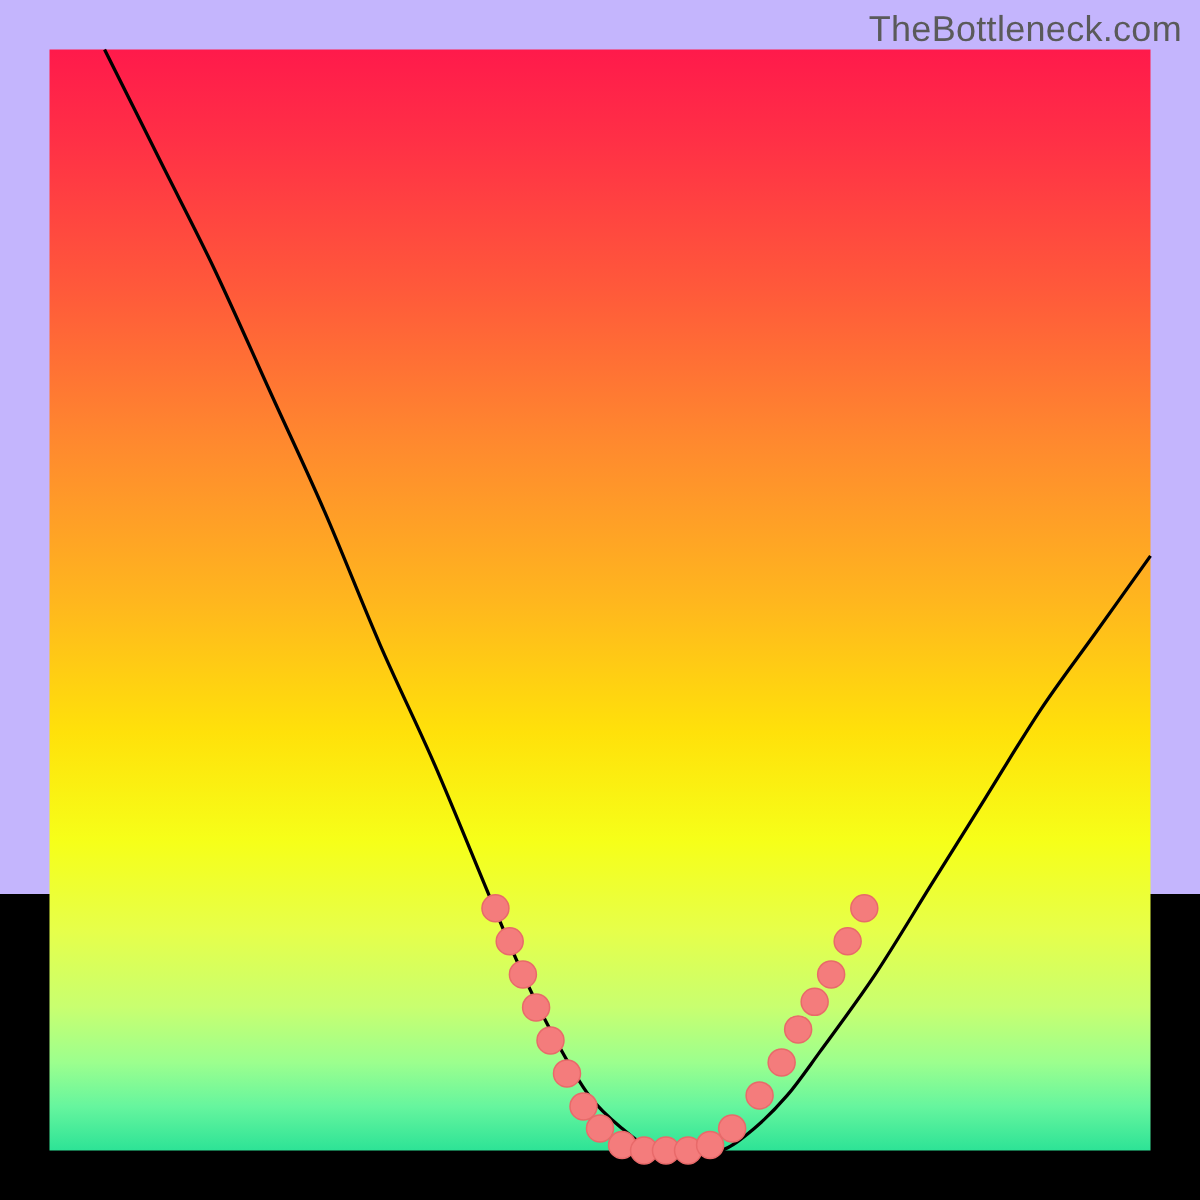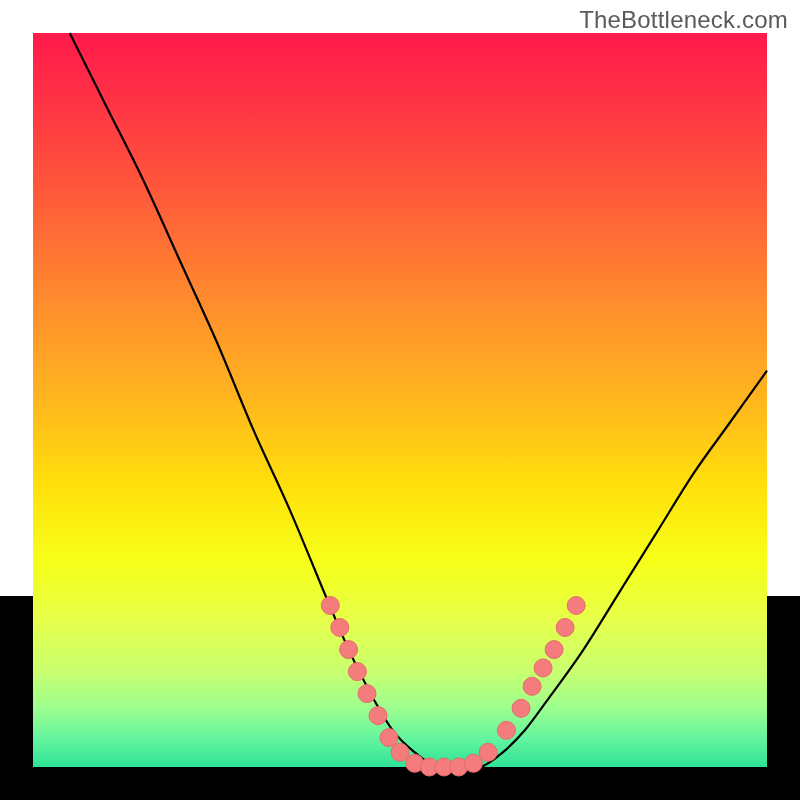--- a/index.html
+++ b/index.html
@@ -8,21 +8,21 @@
     width: 800px;
     height: 800px;
     overflow: hidden;
     background: #000;
     font-family: Arial, Helvetica, sans-serif;
   }
   .frame {
     position: relative;
     width: 800px;
     height: 596px;
-    background: #ffffff;
+    background: #c4b5fd;
   }
   .plot-area {
     position: absolute;
     left: 33px;
     top: 33px;
     width: 734px;
     height: 734px;
     
     background: linear-gradient(
       to bottom,

